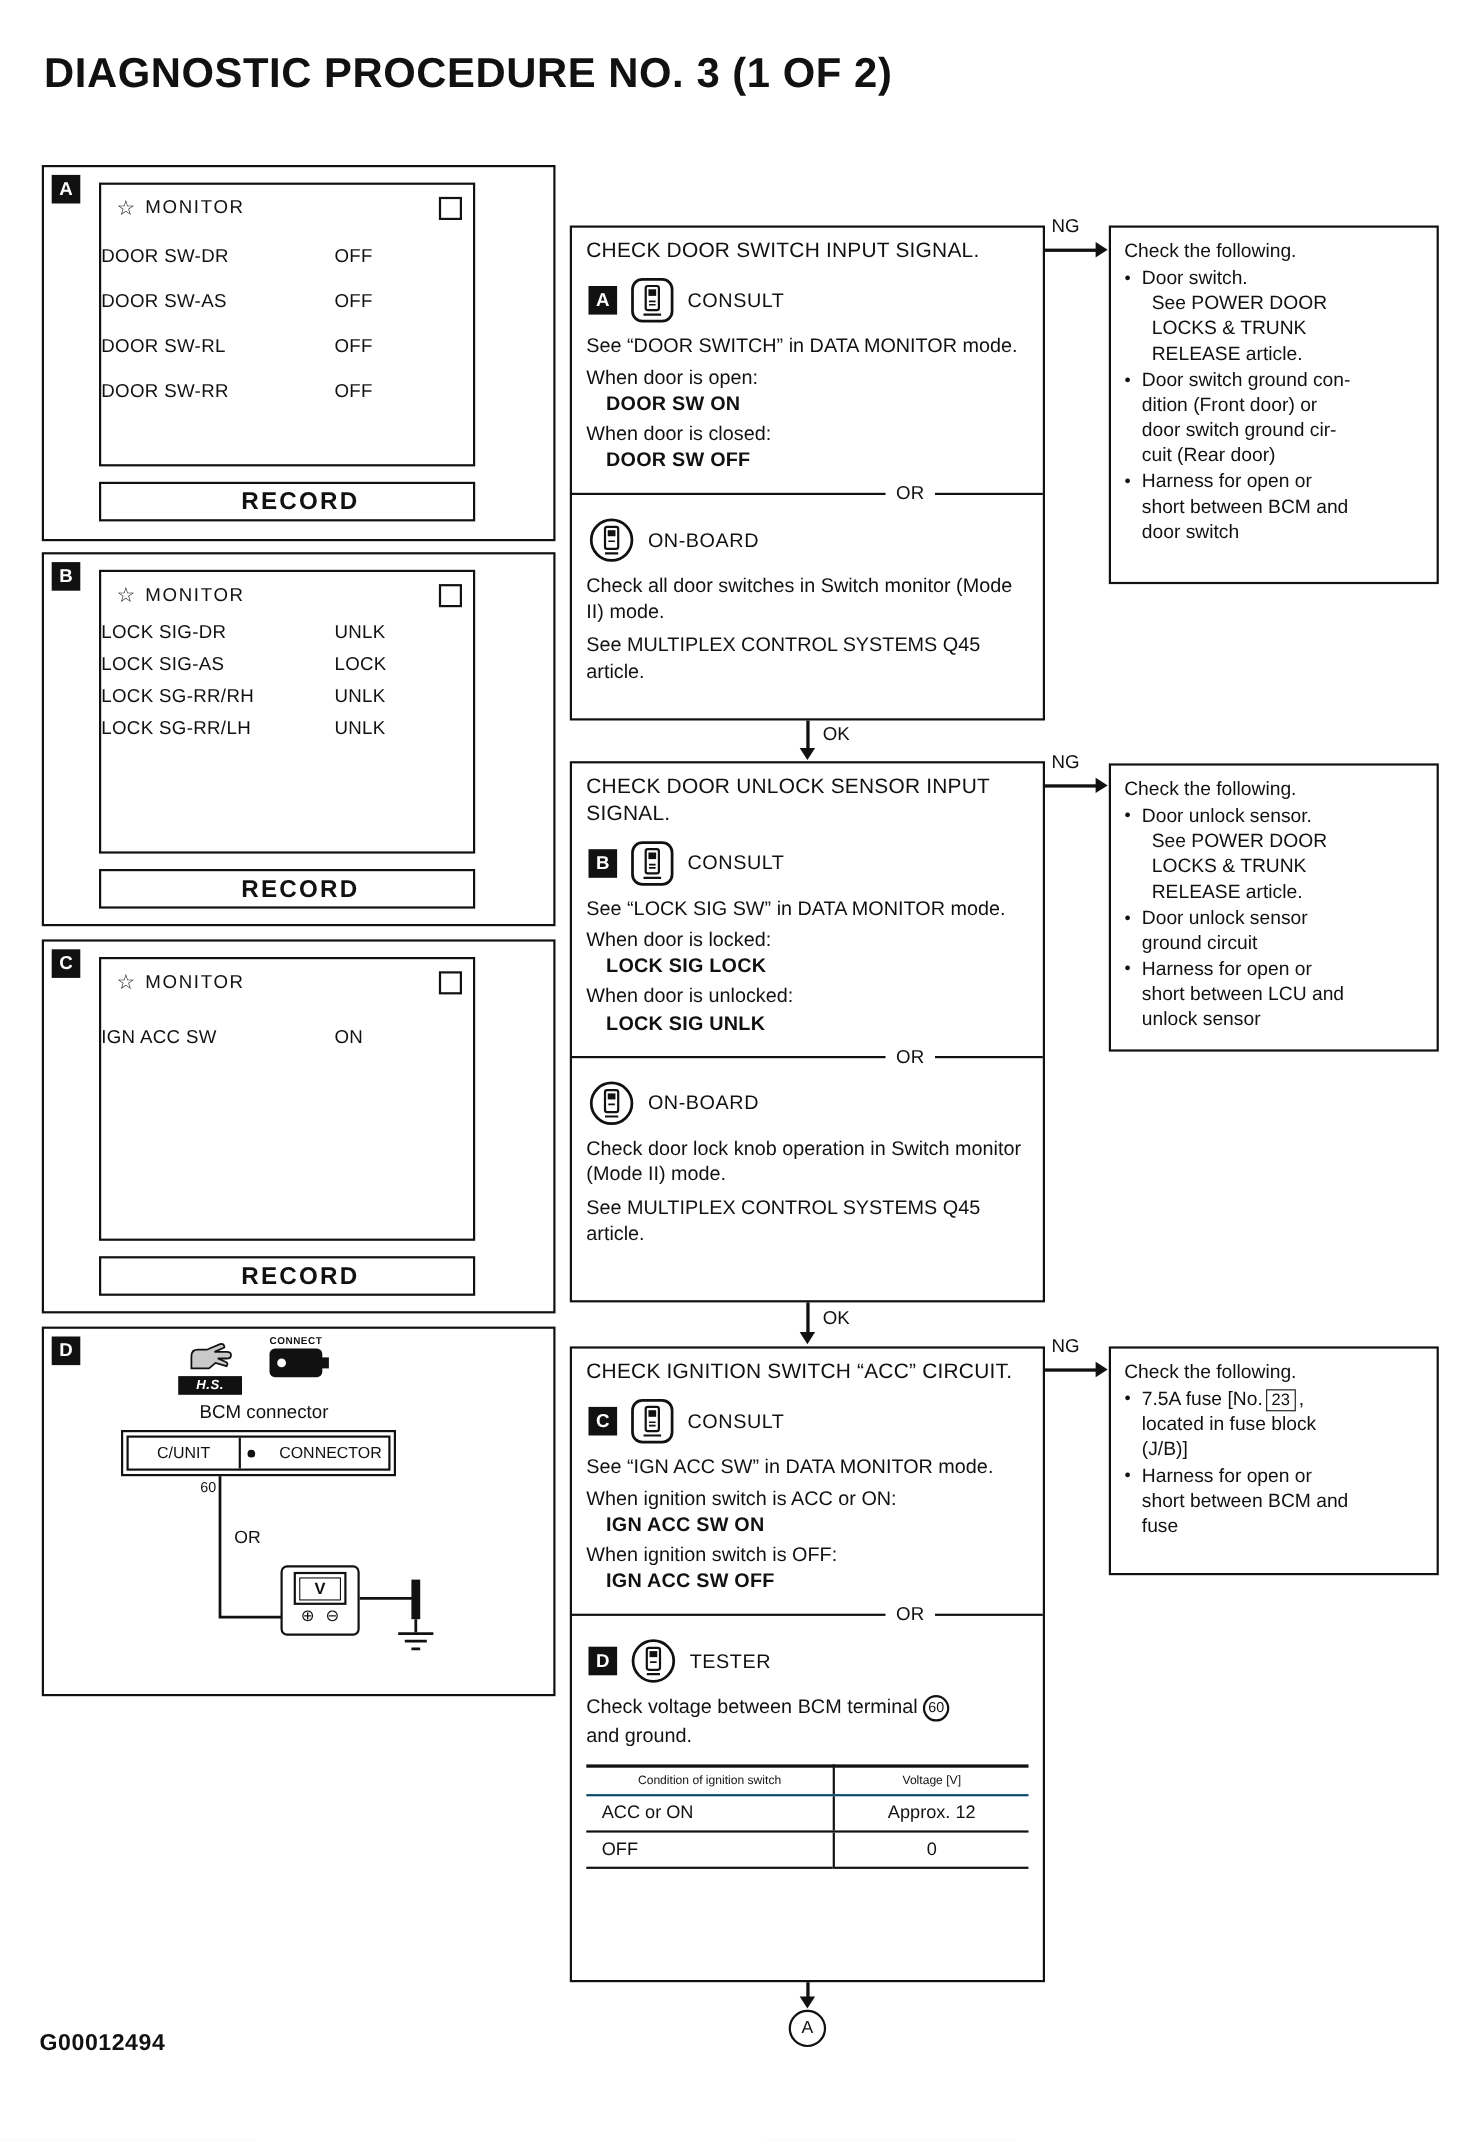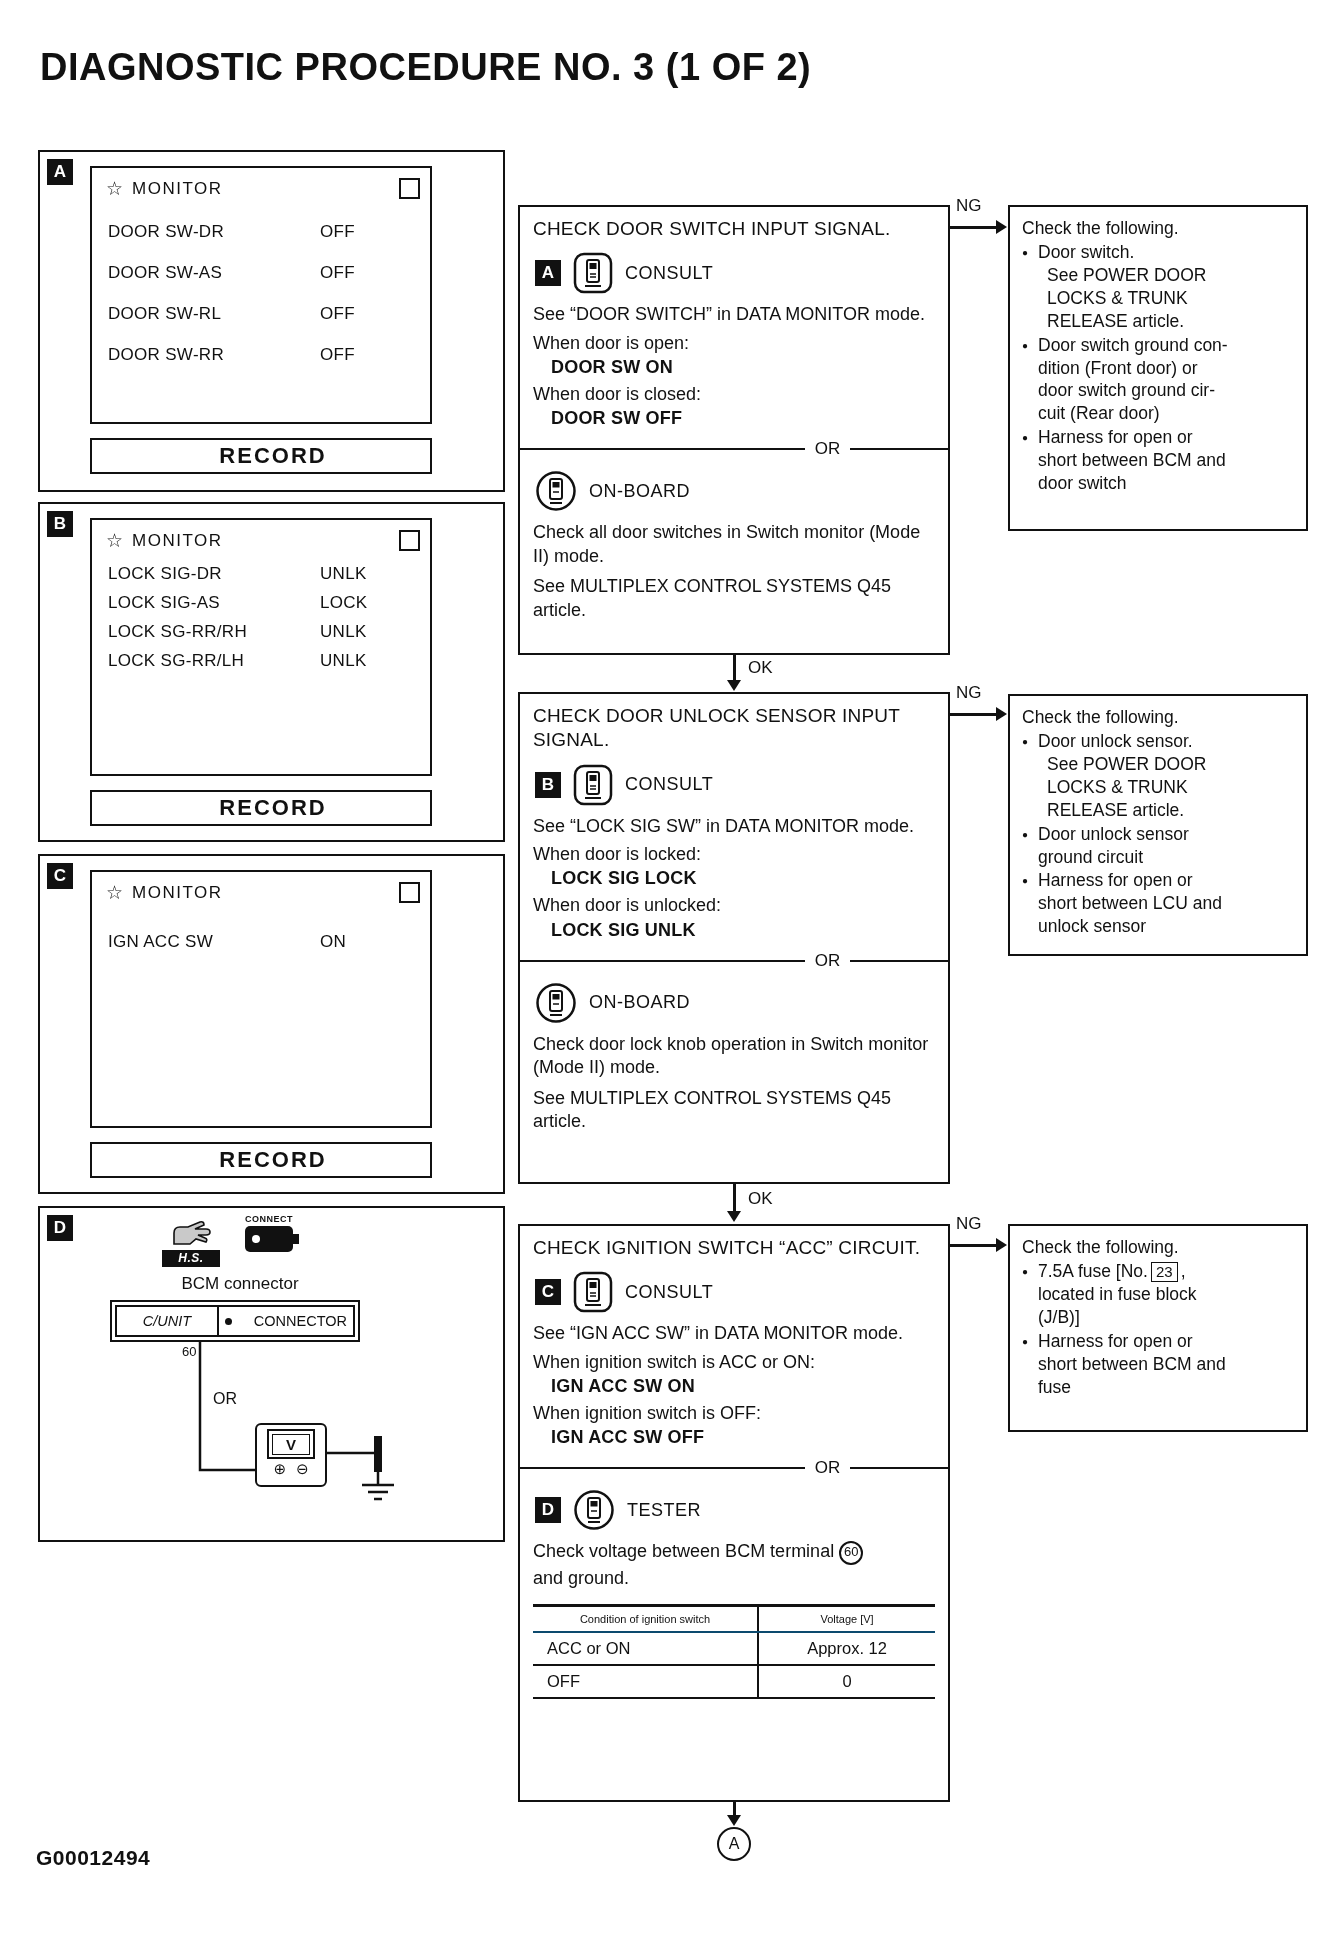--- a/index.html
+++ b/index.html
@@ -20,41 +20,41 @@
   .tag-abs { position:absolute; top:7px; left:7px; z-index:2; }
 
   .screen { position:absolute; left:50px; top:14px; width:342px; height:258px; border:2.5px solid #111; background:#fff; }
   .mon-head { display:flex; align-items:center; padding:9px 10px 0 14px; }
   .star { font-size:19px; margin-right:9px; }
   .mon-title { font-size:17px; letter-spacing:1.5px; }
   .mon-sq { margin-left:auto; width:21px; height:21px; border:2.5px solid #111; }
   .mon-rows { margin-top:22px; }
   .mon-rows.rows-tight { margin-top:12px; }
   .mon-rows.rows-single { margin-top:28px; }
-  .mon-row { display:flex; padding-left:16px; font-size:17px; letter-spacing:.3px; }
+  .mon-row { display:flex; font-size:17px; letter-spacing:.3px; }
   .rows-loose .mon-row { margin-bottom:21px; }
   .rows-tight .mon-row { margin-bottom:9px; }
   .mn { width:212px; }
   .record { position:absolute; left:50px; top:286px; width:342px; height:36px; border:2.5px solid #111;
             display:flex; align-items:center; justify-content:center; font-size:22px; font-weight:600; letter-spacing:2px;padding-left:24px; }
 
   
   .dwires { position:absolute; left:0; top:0; z-index:0; }
   .hs-icon { position:absolute; left:122px; top:12px; width:58px; text-align:center; z-index:1; }
   .hs-tag { background:#111; color:#fff; font-style:italic; font-weight:bold; font-size:12px; padding:1px 0 2px; letter-spacing:.5px; }
   .connect-icon { position:absolute; left:194px; top:6px; width:70px; text-align:center; z-index:1; }
   .connect-word { font-size:9px; font-weight:bold; letter-spacing:.5px; }
   .plug { position:relative; margin:2px auto 0; width:48px; height:26px; background:#111; border-radius:5px; }
   .plug::after { content:""; position:absolute; right:-6px; top:8px; width:8px; height:10px; background:#111; }
   .plug-dot { position:absolute; left:7px; top:9px; width:8px; height:8px; background:#fff; border-radius:50%; }
   .bcm-caption { position:absolute; left:60px; top:66px; width:280px; text-align:center; font-size:17px; z-index:1; }
   .conn-box { position:absolute; left:70px; top:92px; width:250px; height:42px; border:2.5px solid #111; padding:3px; background:#fff; z-index:1; }
   .conn-inner { display:flex; height:100%; border:2px solid #111; }
   .conn-cell { display:flex; align-items:center; font-size:14.5px; padding:0 6px; }
-  .cell-left { width:44%; border-right:2px solid #111; justify-content:center;font-style:italic; }
+  .cell-left { width:44%; border-right:2px solid #111; justify-content:center; }
   .cell-right { flex:1; gap:22px; }
   .pin-dot { width:7px; height:7px; background:#111; border-radius:50%; display:inline-block; }
   .term-num { position:absolute; left:142px; top:136px; font-size:13px; z-index:1; }
   .or-float { position:absolute; left:170px; top:182px; font-size:16px; background:#fff; padding:0 3px; z-index:1; }
   .voltmeter { position:absolute; left:215px; top:215px; width:72px; height:64px; border:2.5px solid #111; border-radius:6px; background:#fff; z-index:1; }
   .v-frame { margin:4px auto 0; width:48px; height:30px; border:2px solid #111; display:flex; align-items:center; justify-content:center; }
   .v-inner { border:1.5px solid #111; width:38px; height:21px; display:flex; align-items:center; justify-content:center; font-weight:bold; font-size:15px; }
   .v-terms { display:flex; justify-content:center; gap:10px; font-size:15px; margin-top:1px; }
 
   

